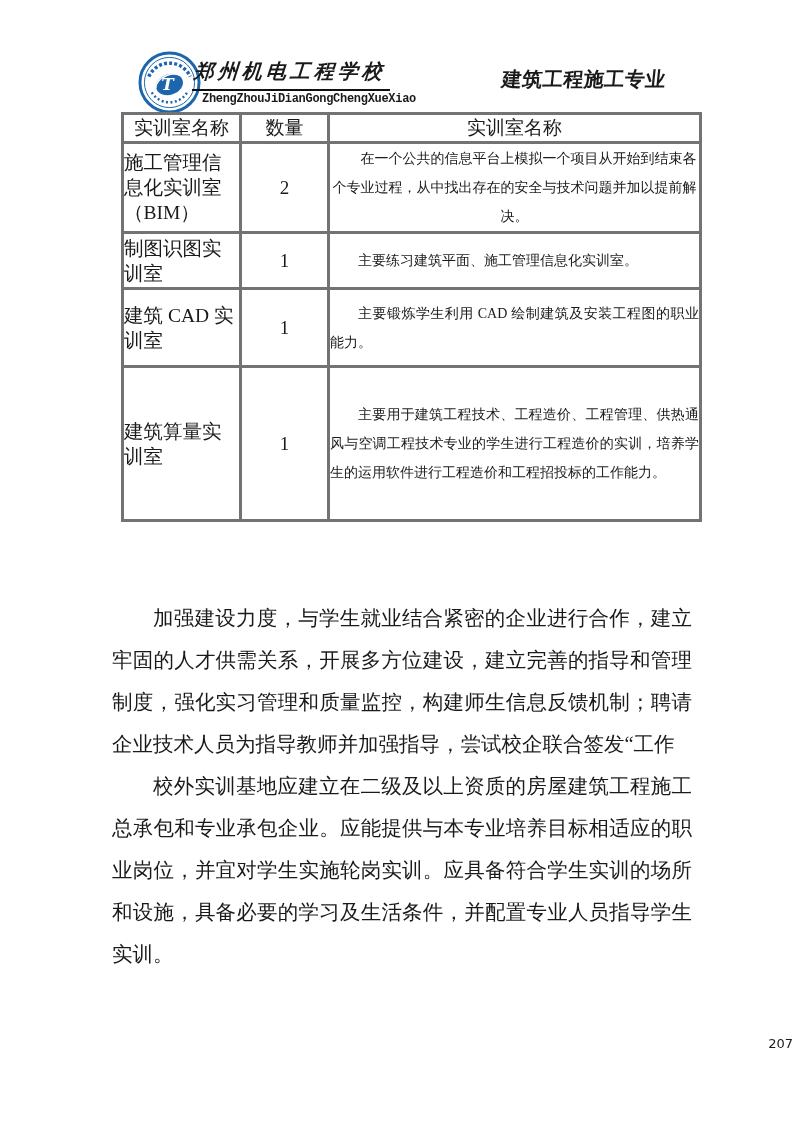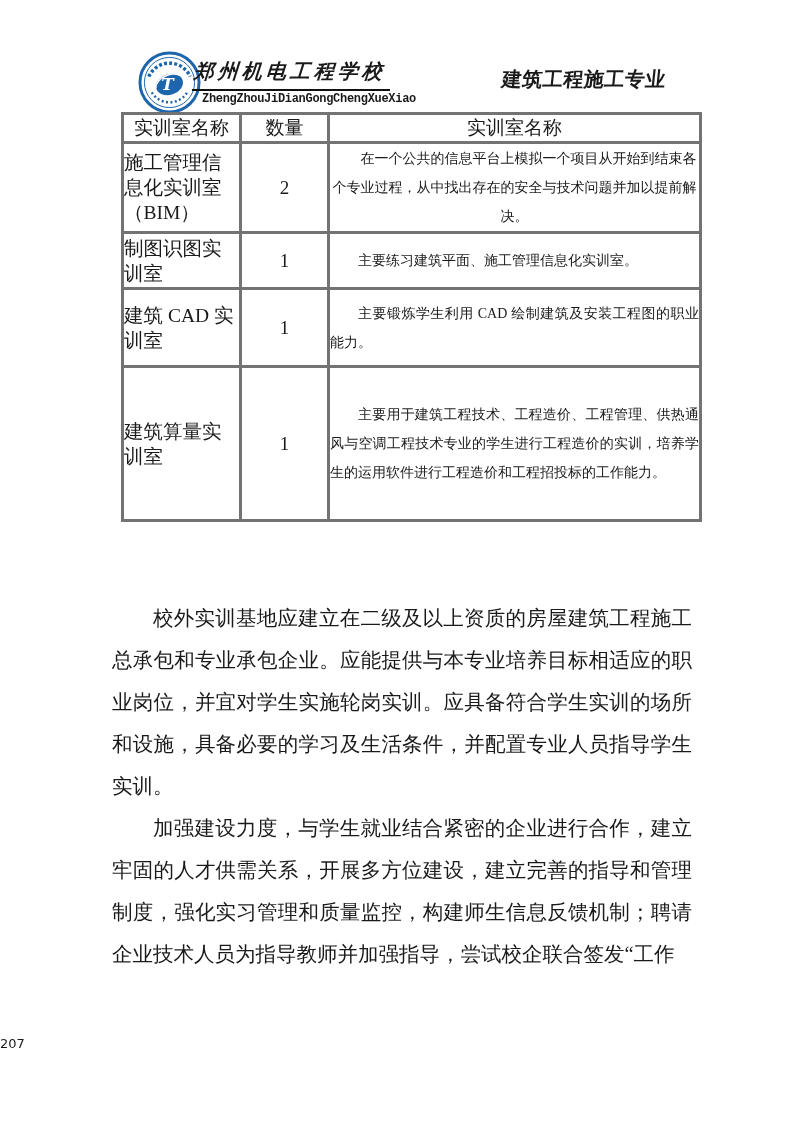--- a/index.html
+++ b/index.html
@@ -65,21 +65,21 @@
   .body-text{
     position:absolute;left:112px;top:597px;width:580px;
     font-size:20.5px;line-height:42px;
   }
   .body-text p{margin:0;text-indent:2em;text-align:justify;text-justify:inter-character;}
   .body-text p.sec-heading{text-align:left;}
 
   
   .page-num{
     position:absolute;left:0;top:1036px;width:100%;
-    text-align:left;font-size:13px;
+    text-align:right;font-size:13px;
     font-family:"DejaVu Sans","Liberation Sans",sans-serif;
   }
 </style>
 </head>
 <body>
 
 <div class="page">
 
   <div class="hdr">
     <div class="logo">
@@ -130,19 +130,19 @@
     </tr>
     <tr class="r4">
       <td class="name">建筑算量实训室</td>
       <td class="qty">1</td>
       <td class="desc">主要用于建筑工程技术、工程造价、工程管理、供热通风与空调工程技术专业的学生进行工程造价的实训，培养学生的运用软件进行工程造价和工程招投标的工作能力。</td>
     </tr>
   </tbody>
     </table>
 
   <div class="body-text">
+    <p>加强建设力度，与学生就业结合紧密的企业进行合作，建立牢固的人才供需关系，开展多方位建设，建立完善的指导和管理制度，强化实习管理和质量监控，构建师生信息反馈机制；聘请企业技术人员为指导教师并加强指导，尝试校企联合签发“工作</p>
     <p>校外实训基地应建立在二级及以上资质的房屋建筑工程施工总承包和专业承包企业。应能提供与本专业培养目标相适应的职业岗位，并宜对学生实施轮岗实训。应具备符合学生实训的场所和设施，具备必要的学习及生活条件，并配置专业人员指导学生实训。</p>
-    <p>加强建设力度，与学生就业结合紧密的企业进行合作，建立牢固的人才供需关系，开展多方位建设，建立完善的指导和管理制度，强化实习管理和质量监控，构建师生信息反馈机制；聘请企业技术人员为指导教师并加强指导，尝试校企联合签发“工作</p>
   </div>
 
   <div class="page-num">207</div>
 
 </div>
 
 </body></html>

